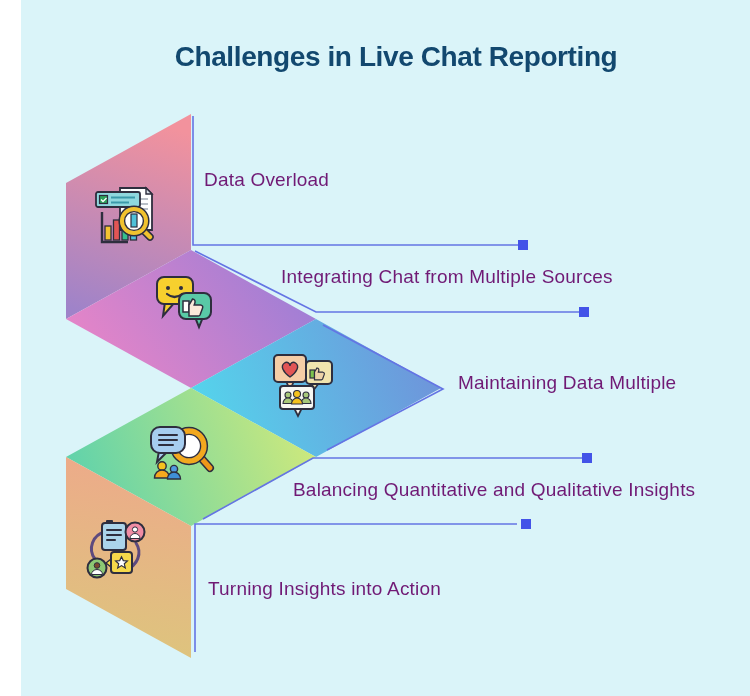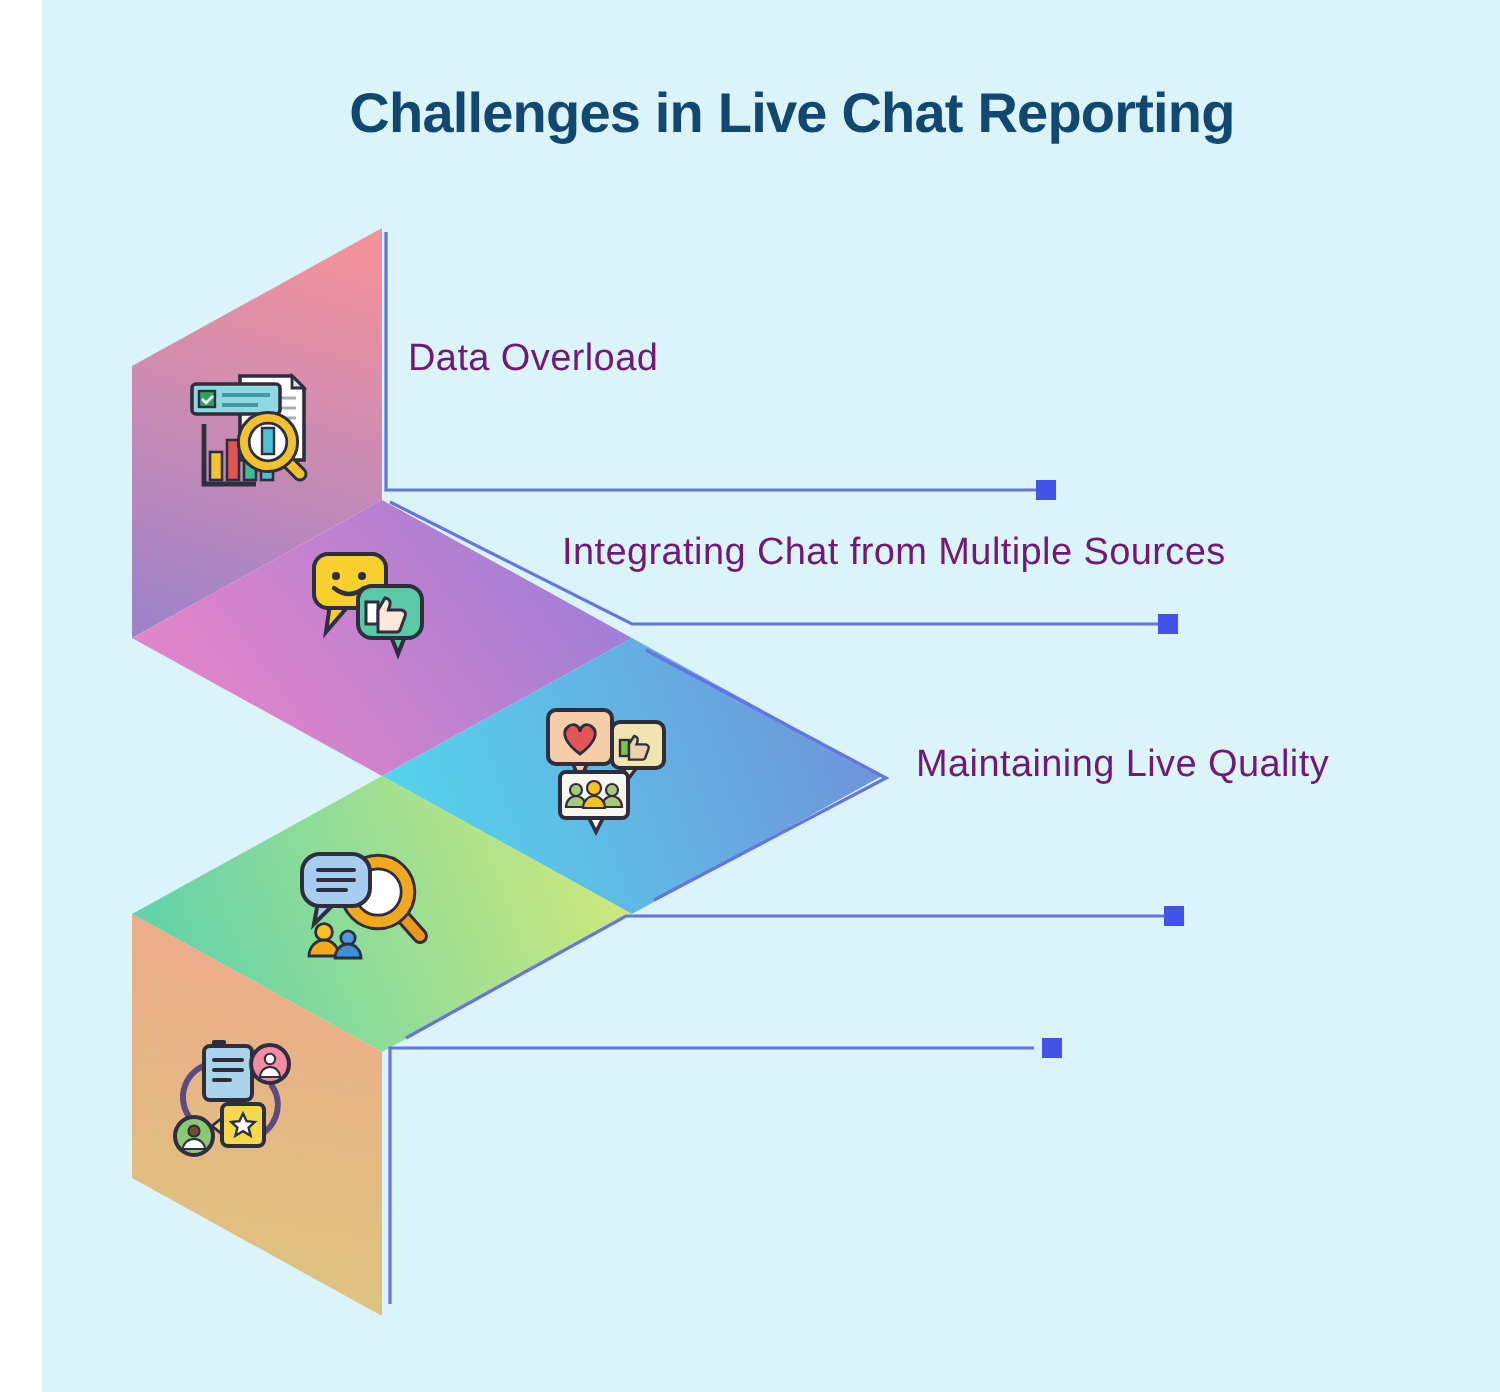--- a/index.html
+++ b/index.html
@@ -181,15 +181,17 @@
       <rect x="27" y="33" width="21" height="21" rx="3" fill="#f6d94a" stroke="#2e2e3e" stroke-width="2"></rect>
       <polygon points="37.5,37.8 39.3,41.6 43.4,42 40.3,44.8 41.3,48.9 37.5,46.6 33.7,48.9 34.7,44.8 31.6,42 35.7,41.6" fill="#ffffff" stroke="#2e2e3e" stroke-width="1.2"></polygon>
       <circle cx="13" cy="49" r="9.5" fill="#8cc874" stroke="#2e2e3e" stroke-width="2"></circle>
       <circle cx="13" cy="46.5" r="2.8" fill="#7a4a2e" stroke="#2e2e3e" stroke-width="1"></circle>
       <path d="M7.5,55.5 a5.5,5 0 0 1 11,0 z" fill="#ffffff" stroke="#2e2e3e" stroke-width="1"></path>
     </g>
   </svg>
 
   <div class="item-label item-label-1">Data Overload</div>
   <div class="item-label item-label-2">Integrating Chat from Multiple Sources</div>
-  <div class="item-label item-label-3">Maintaining Live Quality</div>
+  <div class="item-label item-label-3">Maintaining Data Multiple</div>
+  <div class="item-label item-label-4">Balancing Quantitative and Qualitative Insights</div>
+  <div class="item-label item-label-5">Turning Insights into Action</div>
 
 </div>
 
 </body></html>

